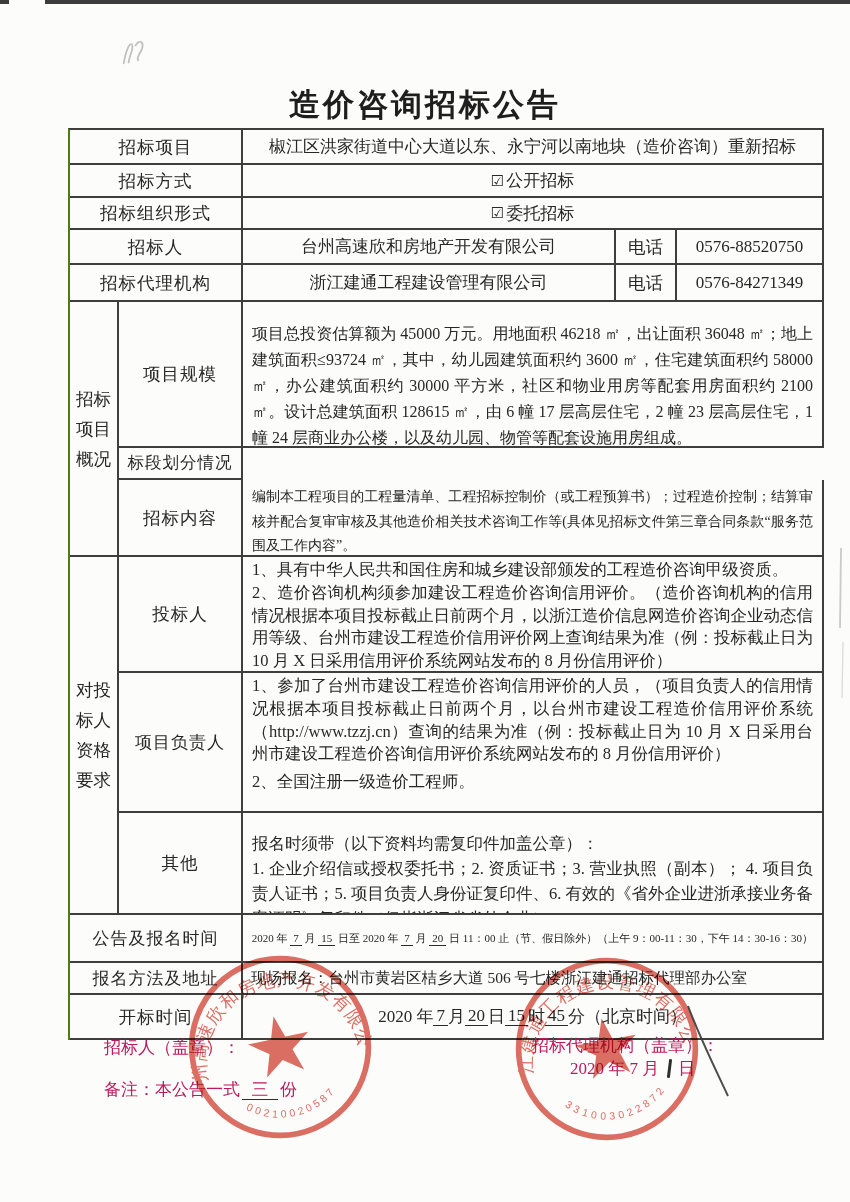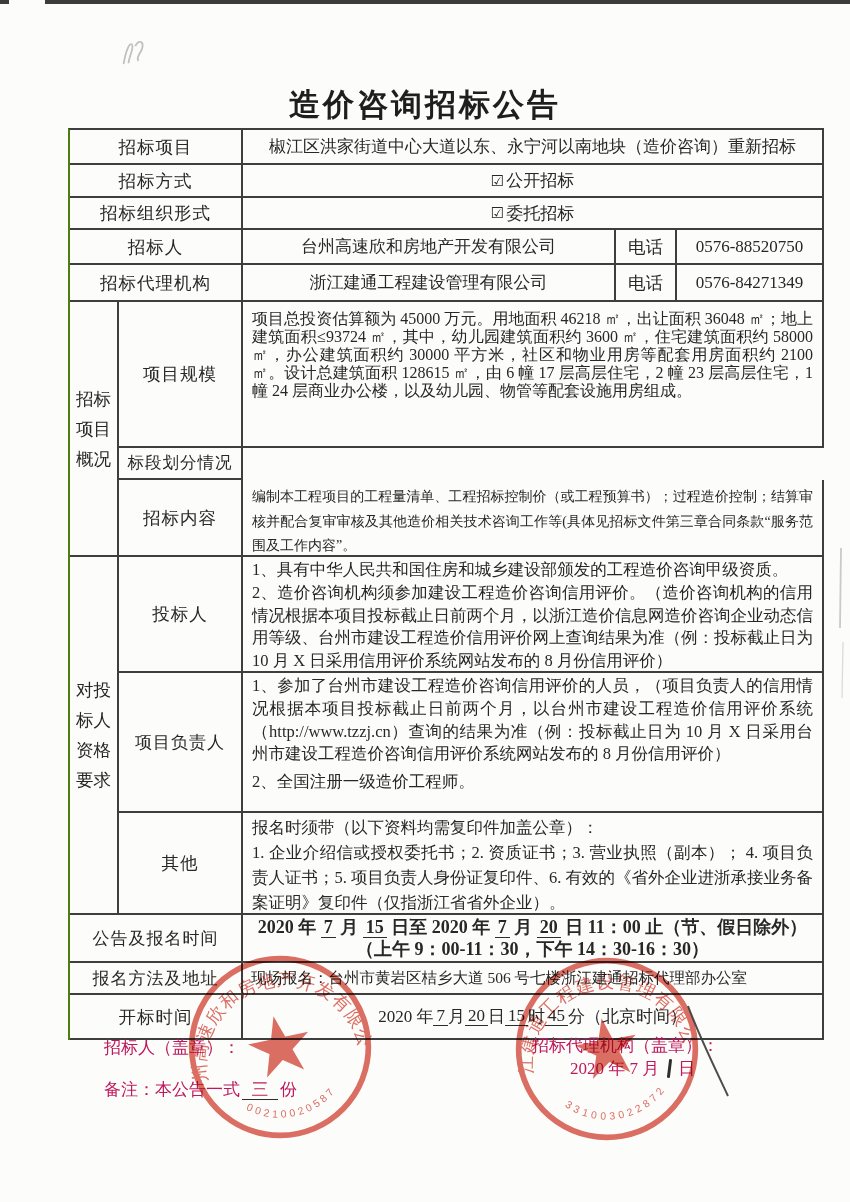--- a/index.html
+++ b/index.html
@@ -16,26 +16,26 @@
        grid-template-rows:35px 33px 32px 35px 37px 146px 32px 77px 116px 140px 102px 48px 32px 45px;
        border-left:2px solid #4d7c0f;border-top:2px solid #3e3e3e;background:transparent;}
   .cell{border-right:2px solid #3e3e3e;border-bottom:2px solid #3e3e3e;
         display:flex;align-items:center;justify-content:center;box-sizing:border-box;
         font-size:17.5px;overflow:hidden;}
   .lab{letter-spacing:1px;}
   .vlab{line-height:30px;font-size:17.5px;text-align:center;}
   .vlab .inner{display:inline-block;width:38px;}
   .par{display:block;padding:3px 9px;text-align:justify;}
   .par p{margin:0;}
-  .scale-par{font-size:16px;line-height:18px;padding-top:8px;}
+  .scale-par{font-size:16px;line-height:26px;padding-top:19px;}
   .content-par{font-size:14px;line-height:24.5px;padding-top:5px;}
   .bidder-par{font-size:16.5px;line-height:22.8px;padding-top:2px;}
   .manager-par{font-size:16.5px;line-height:22.8px;padding-top:2px;}
-  .other-par{font-size:16.5px;line-height:25px;padding-top:2px;}
-  .center-lines{flex-direction:column;font-size:18px;line-height:22px;font-weight:bold;}
+  .other-par{font-size:16.5px;line-height:25px;padding-top:18px;}
+  .center-lines{flex-direction:row;font-size:11px;line-height:22px;}
   .small{font-size:15.5px;}
   .chk{font-family:"DejaVu Sans",sans-serif;font-size:15px;margin-right:2px;}
   .u{display:inline-block;border-bottom:1.5px solid #2d2d2d;padding:0 3px;line-height:1.05;}
   
   .abs{position:absolute;font-size:17px;color:#be185d;}
   .note-u{display:inline-block;min-width:36px;text-align:center;
           border-bottom:1.5px solid #2d2d2d;margin:0 2px;line-height:1.05;}
   .day-stroke{display:inline-block;width:3px;height:19px;background:#2e2e2e;
               transform:rotate(7deg);margin:0 7px -4px 9px;border-radius:1px;}
   

